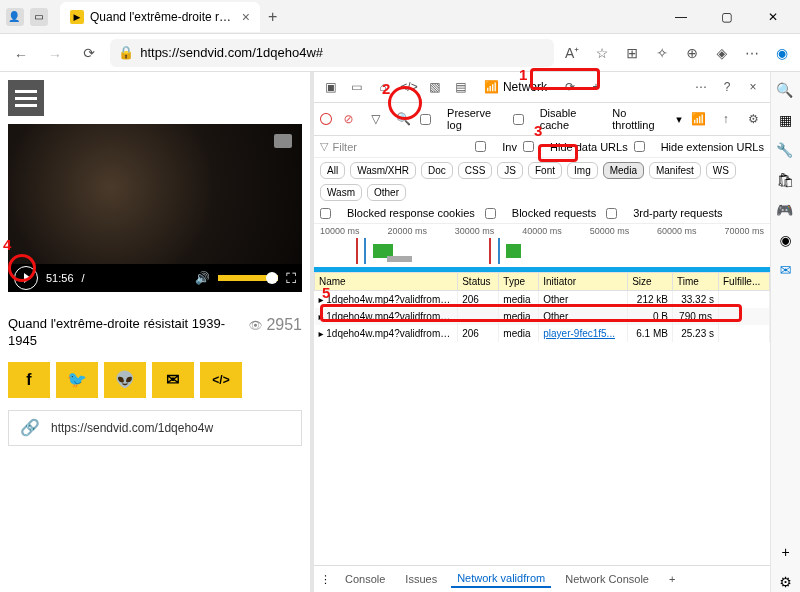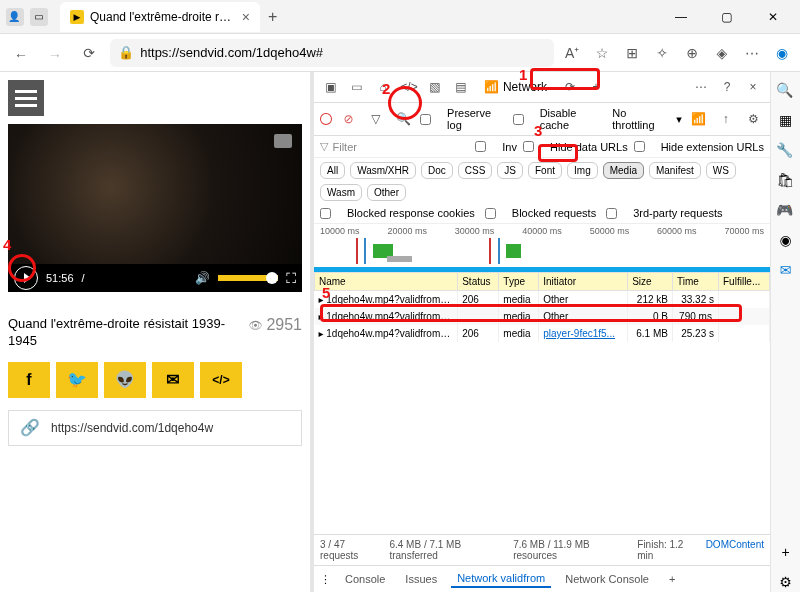--- a/index.html
+++ b/index.html
@@ -342,27 +342,20 @@
               <td>media</td>
               <td><span class="initiator-link">player-9fec1f5...</span></td>
               <td style="text-align:right">6.1 MB</td>
               <td style="text-align:right">25.23 s</td>
               <td></td>
             </tr>
           </tbody>
       </table>
     </div>
 
-    <div class="dt-status">
-      <span>3 / 47 requests</span>
-      <span>6.4 MB / 7.1 MB transferred</span>
-      <span>7.6 MB / 11.9 MB resources</span>
-      <span>Finish: 1.2 min</span>
-      <span style="color:#0066cc">DOMContent</span>
-    </div>
 
     <div class="dt-bottom-tabs" id="bottom-tabs">
       <span>⋮</span>
     <div class="dt-bt">Console</div>
         <div class="dt-bt">Issues</div>
         <div class="dt-bt active">Network validfrom</div>
         <div class="dt-bt">Network Console</div>
         <div class="dt-bt">+</div>
       </div>
   </div>

